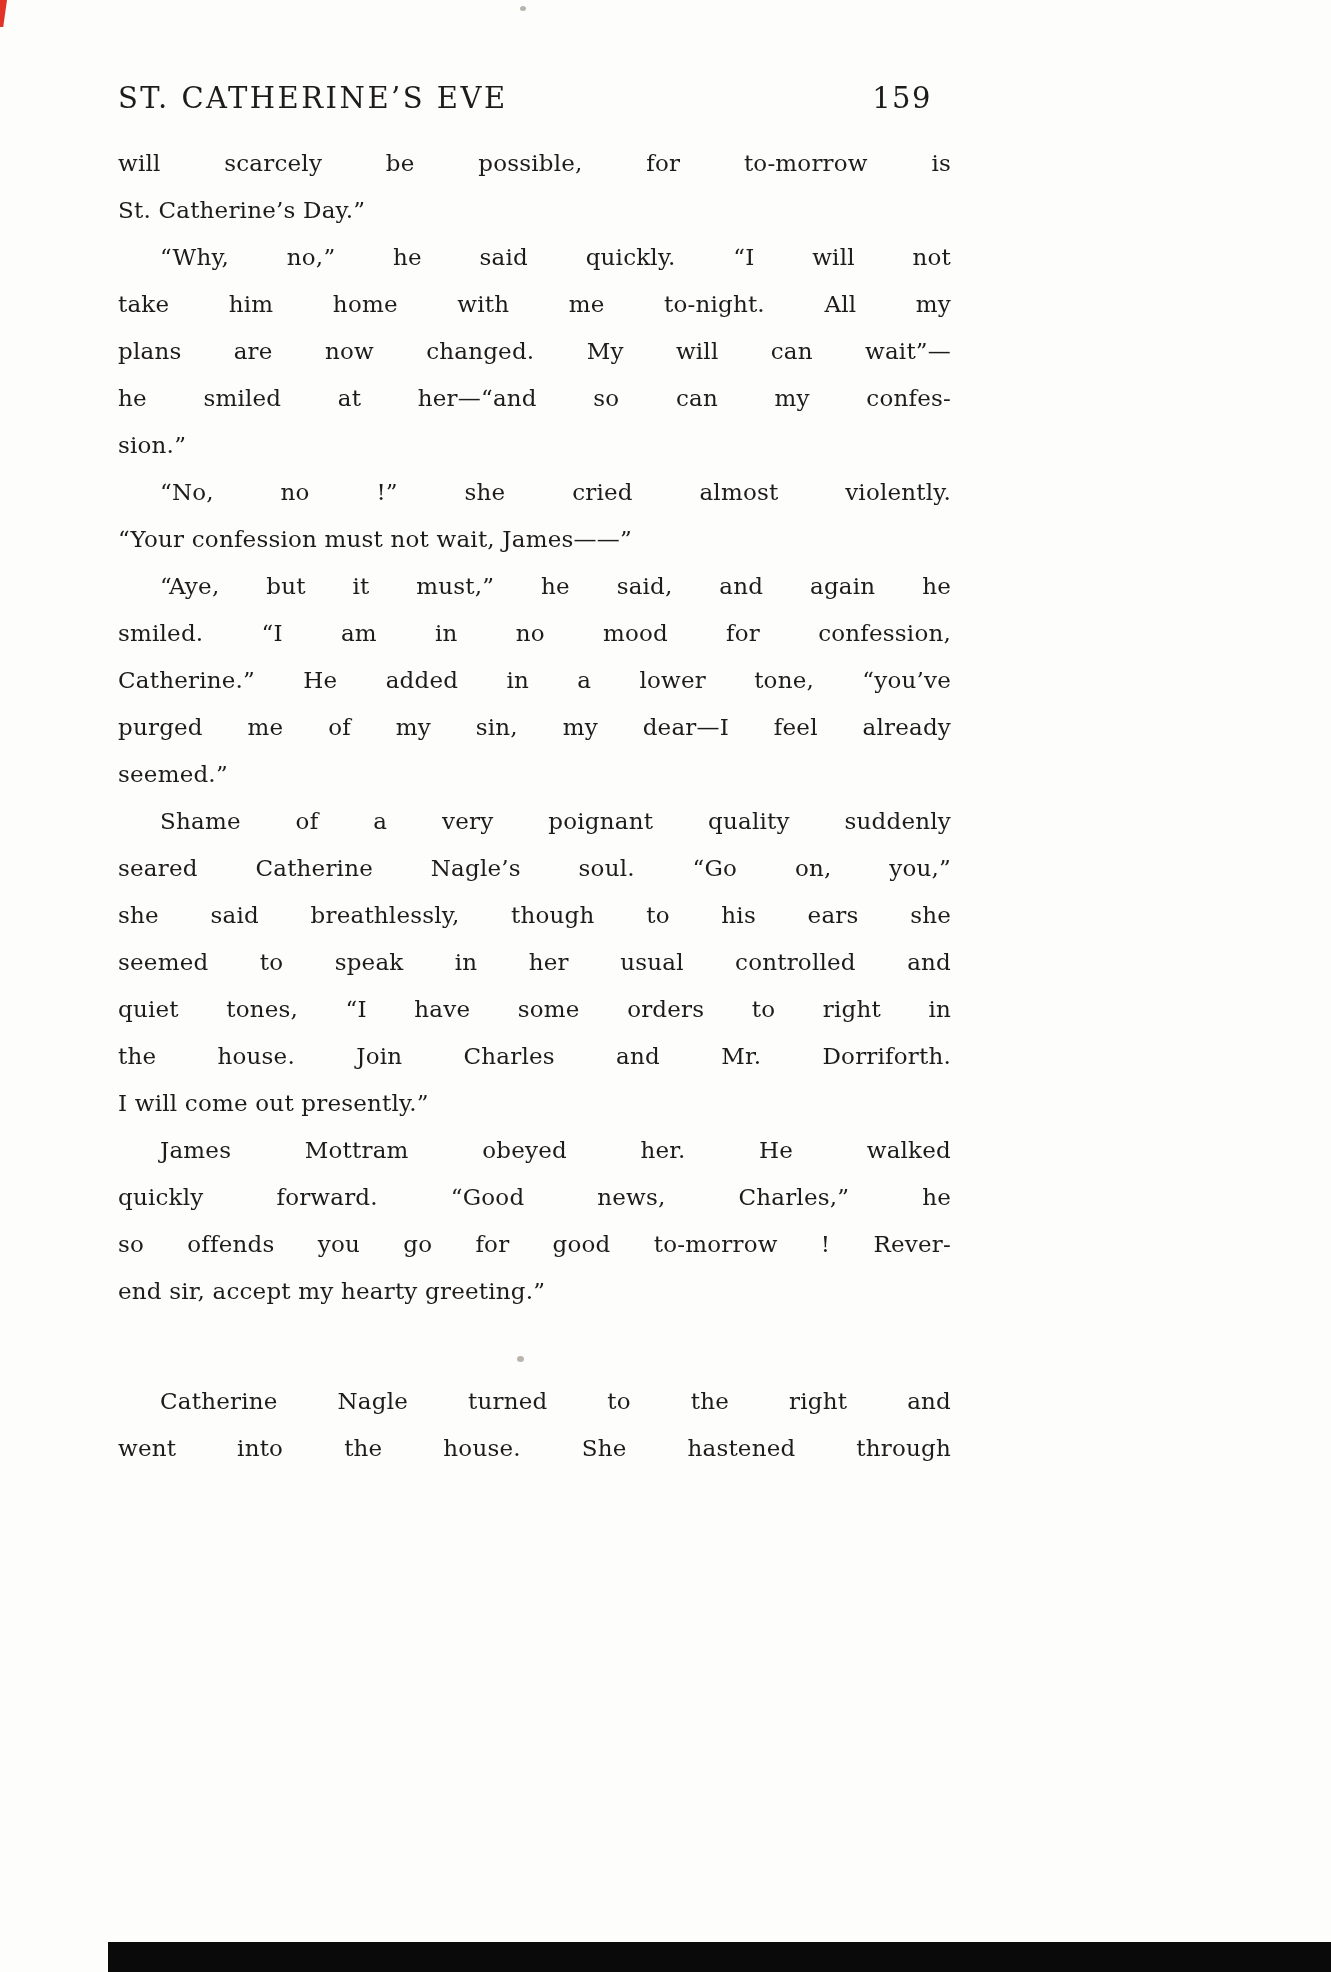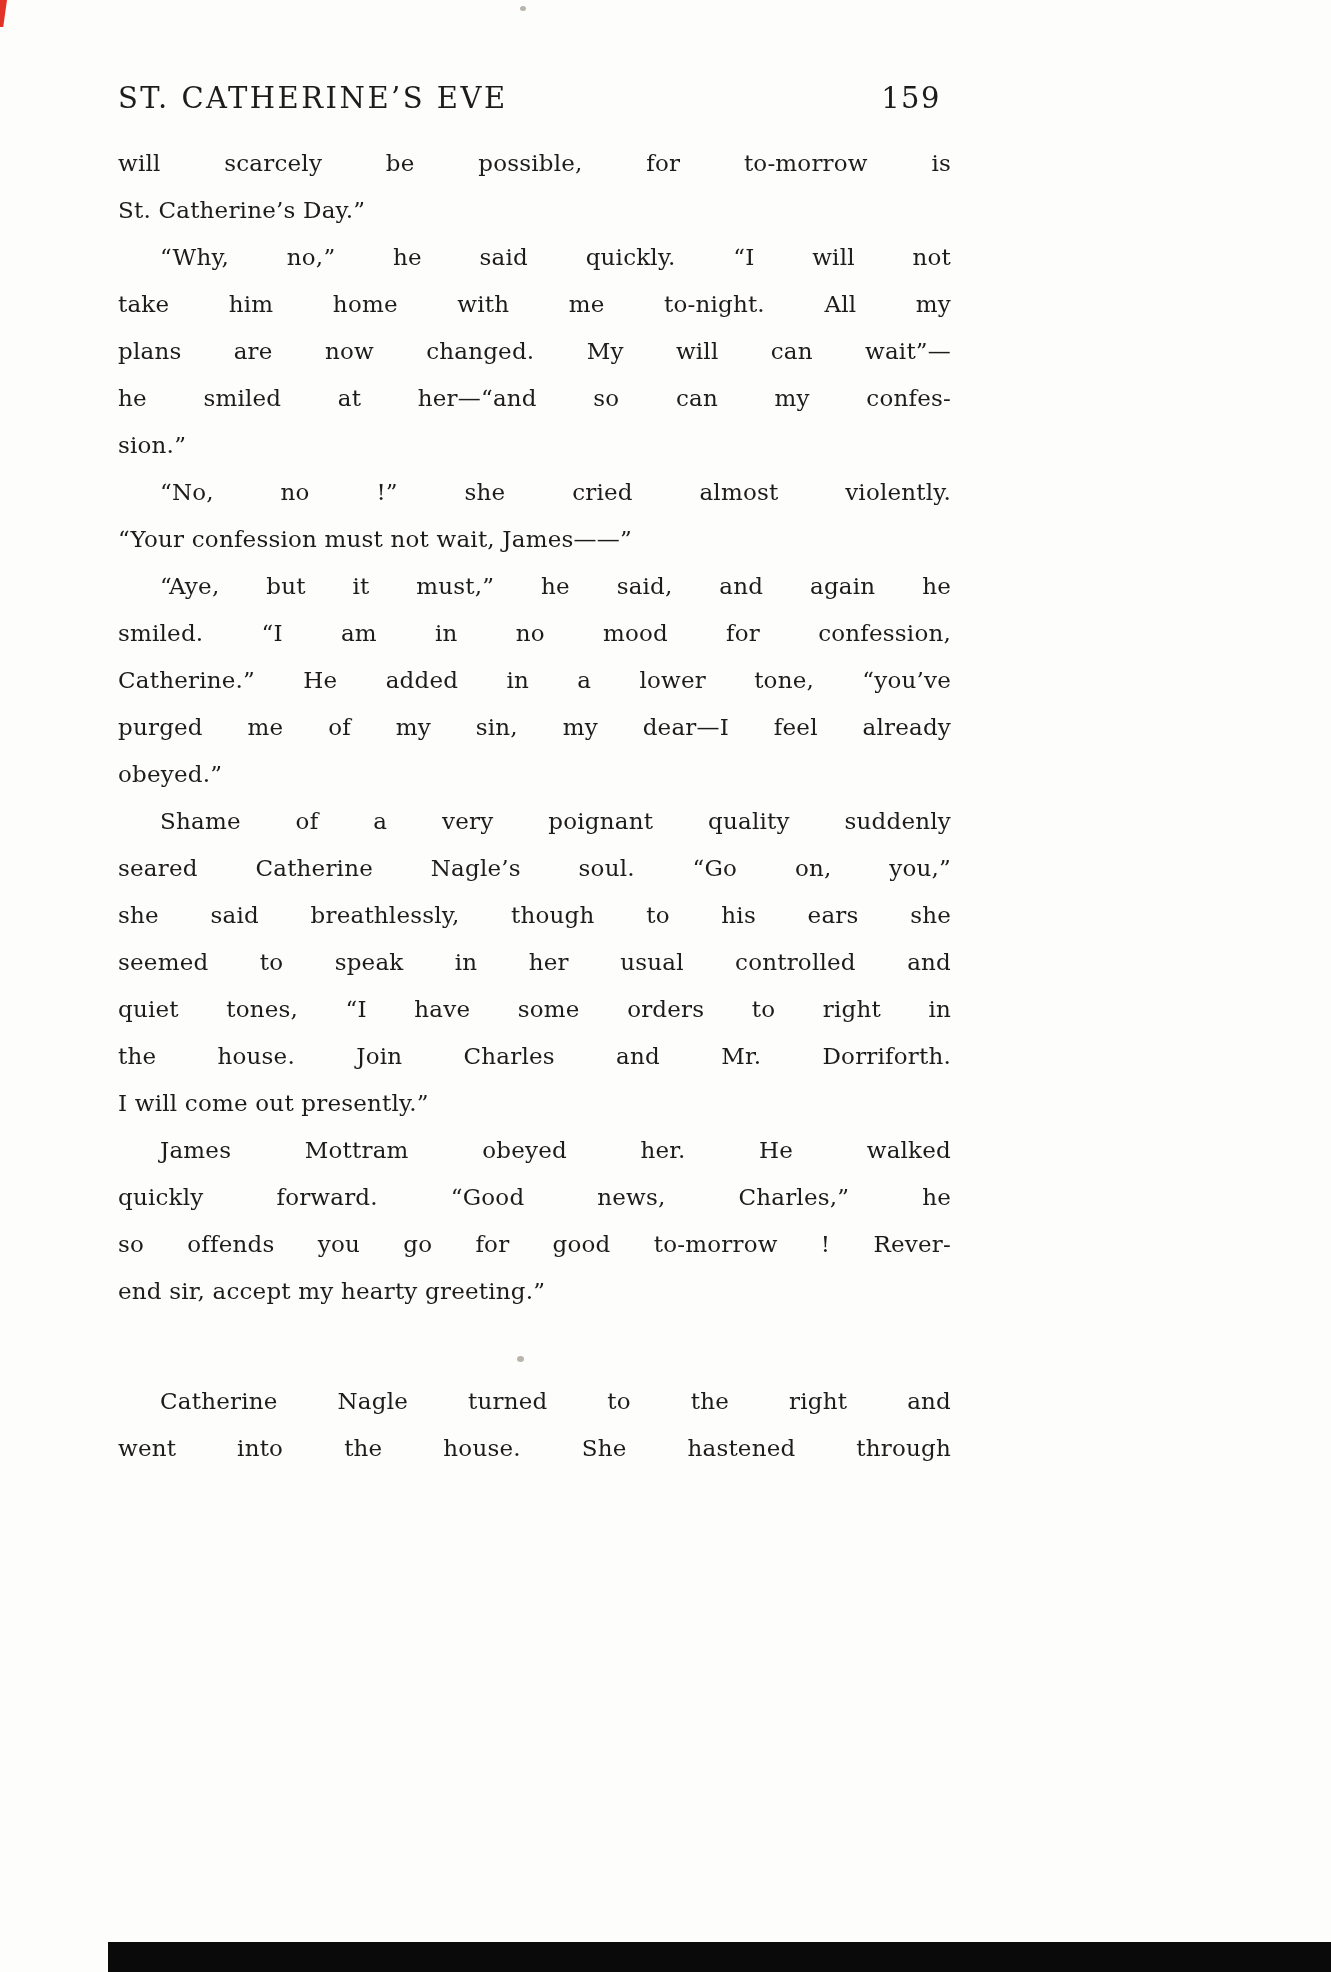--- a/index.html
+++ b/index.html
@@ -26,21 +26,21 @@
     text-align: left;
     font-weight: normal;
     font-size: 29px;
     letter-spacing: 2.5px;
     height: 36px;
     line-height: 36px;
     white-space: nowrap;
   }
   .page-number {
     position: absolute;
-    right: 10px;
+    right: 19px;
     top: 0;
     letter-spacing: 1.5px;
   }
 
   .page-body { margin-top: 24px; }
 
   .line {
     font-size: 23px;
     line-height: 47px;
     letter-spacing: 0.2px;
@@ -106,21 +106,21 @@
         </div>
         <div class="paragraph">
           <div class="line indent">“No, no !” she cried almost violently.</div>
           <div class="line last">“Your confession must not wait, James——”</div>
         </div>
         <div class="paragraph">
           <div class="line indent">“Aye, but it must,” he said, and again he</div>
           <div class="line">smiled. “I am in no mood for confession,</div>
           <div class="line">Catherine.” He added in a lower tone, “you’ve</div>
           <div class="line">purged me of my sin, my dear—I feel already</div>
-          <div class="line last">obeyed.”</div>
+          <div class="line last">seemed.”</div>
         </div>
         <div class="paragraph">
           <div class="line indent">Shame of a very poignant quality suddenly</div>
           <div class="line">seared Catherine Nagle’s soul. “Go on, you,”</div>
           <div class="line">she said breathlessly, though to his ears she</div>
           <div class="line">seemed to speak in her usual controlled and</div>
           <div class="line">quiet tones, “I have some orders to right in</div>
           <div class="line">the house. Join Charles and Mr. Dorriforth.</div>
           <div class="line last">I will come out presently.”</div>
         </div>

